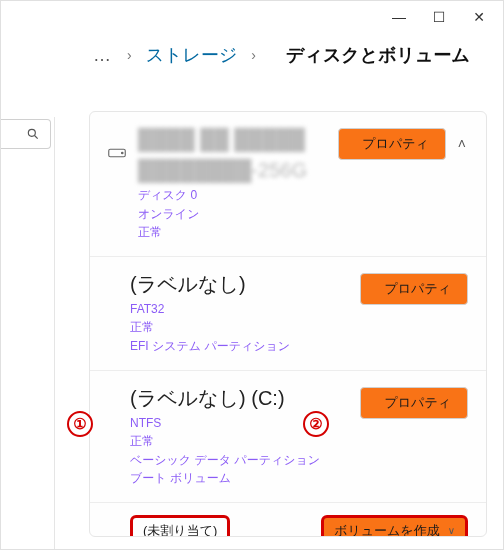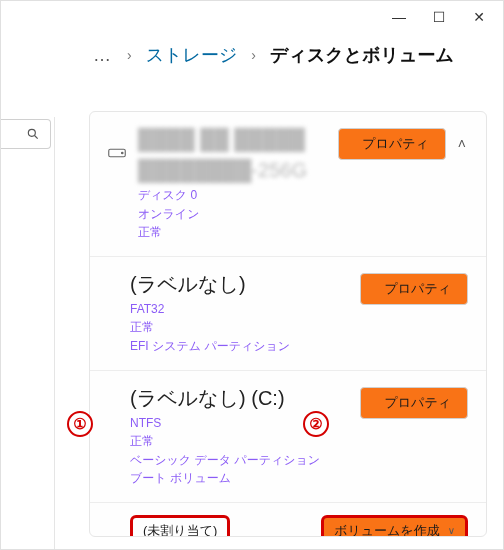--- a/index.html
+++ b/index.html
@@ -30,21 +30,21 @@
   .breadcrumb {
     display: flex;
     align-items: center;
     gap: 14px;
     padding: 10px 0 18px 92px;
     font-size: 18px;
   }
   .breadcrumb .dots { color: #555; letter-spacing: 2px; }
   .breadcrumb .chev { color: #777; font-size: 14px; }
   .breadcrumb .link { color: #0369a1; cursor: pointer; }
-  .breadcrumb .current { font-weight: 600; color: #111; }
+  .breadcrumb .current { font-weight: 600; color: #111; margin-left: 16px; }
 
   .left-edge {
     position: absolute;
     left: 0; top: 116px; bottom: 0;
     width: 54px;
     border-right: 1px solid #e5e5e5;
   }
   .search-stub {
     position: absolute;
     left: 0; top: 118px;

